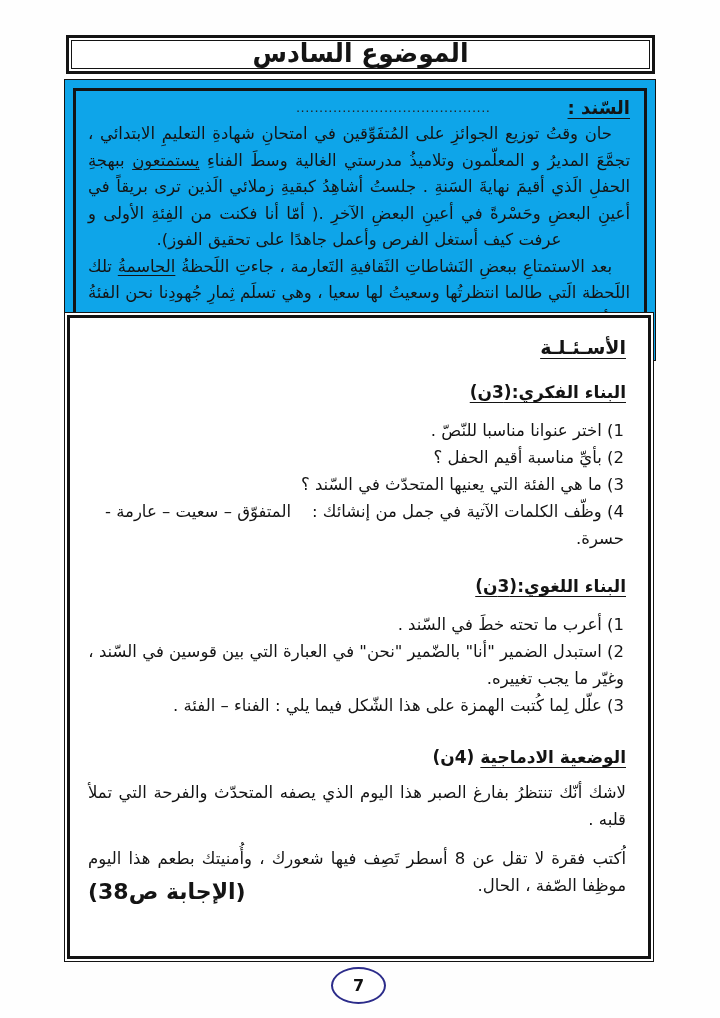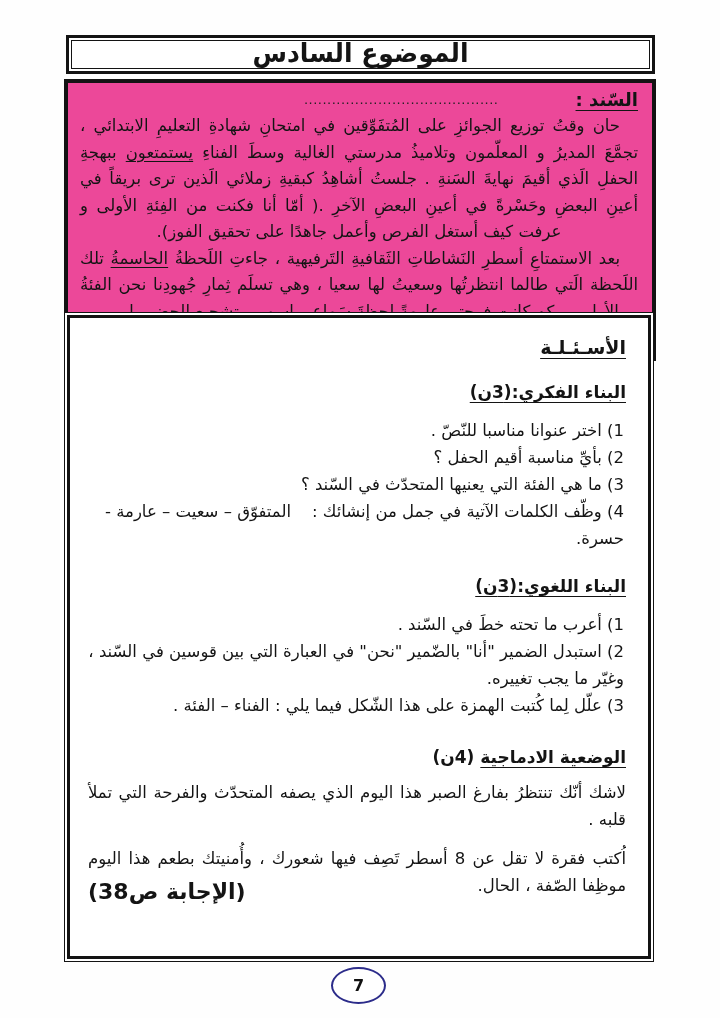--- a/index.html
+++ b/index.html
@@ -23,21 +23,21 @@
     border: 1px solid #131313; width: 100%; height: 100%;
     display: flex; align-items: flex-end; justify-content: center;
   }
   .doc-title {
     font-size: 25px; font-weight: bold; letter-spacing: 1px;
     transform: scaleY(1.05);
   }
 
   .sanad-box {
     position: absolute; left: 64px; top: 79px; width: 592px; height: 282px;
-    border: 1px solid #131313; padding: 0; background: #ec4899;
+    border: 1px solid #131313; padding: 8px; background: #0ea5e9;
   }
   .sanad-inner {
     border: 3px solid #131313; width: 100%; height: 100%;
     padding: 5px 14px 4px 12px;
   }
   .sanad-head-row { text-align: right; line-height: 24px; }
   .sanad-heading {
     font-weight: bold; font-size: 18px;
     text-decoration: underline; text-underline-offset: 4px;
   }
@@ -105,21 +105,21 @@
     </div>
   </div>
 
   <div class="sanad-box">
     <div class="sanad-inner">
       <div class="sanad-head-row">
         <span class="sanad-heading">السّند :</span>
         <span class="sanad-dots">..........................................</span>
       </div>
       <p class="sanad-para"><span>حان وقتُ توزيع الجوائزِ على المُتفَوِّقين في امتحانِ شهادةِ التعليمِ الابتدائي ، تجمَّعَ المديرُ و المعلّمون وتلاميذُ مدرستي الغالية وسطَ الفناءِ </span><span class="u-word">يستمتعون</span><span> ببهجةِ الحفلِ الَذي أقيمَ نهايةَ السَنةِ . جلستُ أشاهِدُ كبقيةِ زملائي الَذين ترى بريقاً في أعينِ البعضِ وحَسْرةً في أعينِ البعضِ الآخرِ .( أمّا أنا فكنت من الفِئةِ الأولى و عرفت كيف أستغل الفرص وأعمل جاهدًا على تحقيق الفوز).</span></p>
-      <p class="sanad-para"><span>بعد الاستمتاعِ أسطرِ النَشاطاتِ الثَقافيةِ التَرفيهية ، جاءتِ اللَحظةُ </span><span class="u-word">الحاسمةُ</span><span> تلك اللَحظة الَتي طالما انتظرتُها وسعيتُ لها سعيا ، وهي تسلَم ثِمارِ جُهودِنا نحن الفئةُ الأولى ، وكم كانت فرحتي عارمةً لحظةَ سَماعي اسمي وتشجيع الحضور لي...</span></p>
+      <p class="sanad-para"><span>بعد الاستمتاعِ ببعضِ النَشاطاتِ الثَقافيةِ التَعارمة ، جاءتِ اللَحظةُ </span><span class="u-word">الحاسمةُ</span><span> تلك اللَحظة الَتي طالما انتظرتُها وسعيتُ لها سعيا ، وهي تسلَم ثِمارِ جُهودِنا نحن الفئةُ الأولى ، وكم كانت فرحتي عارمةً لحظةَ سَماعي اسمي وتشجيع الحضور لي...</span></p>
     </div>
   </div>
 
   <div class="questions-box">
     <div class="questions-inner">
 
       <div class="asila-heading">الأسـئـلـة</div>
 
       <div class="section-heading">
         <span class="underlined">البناء الفكري:(3ن)</span>

